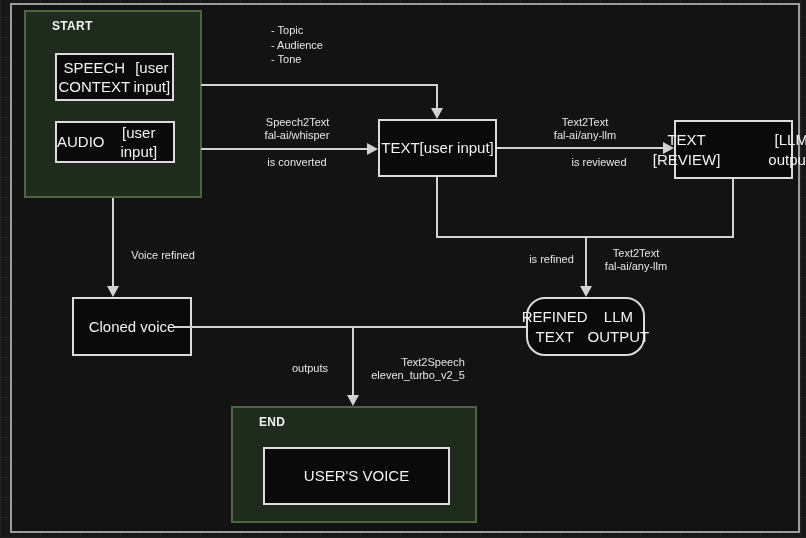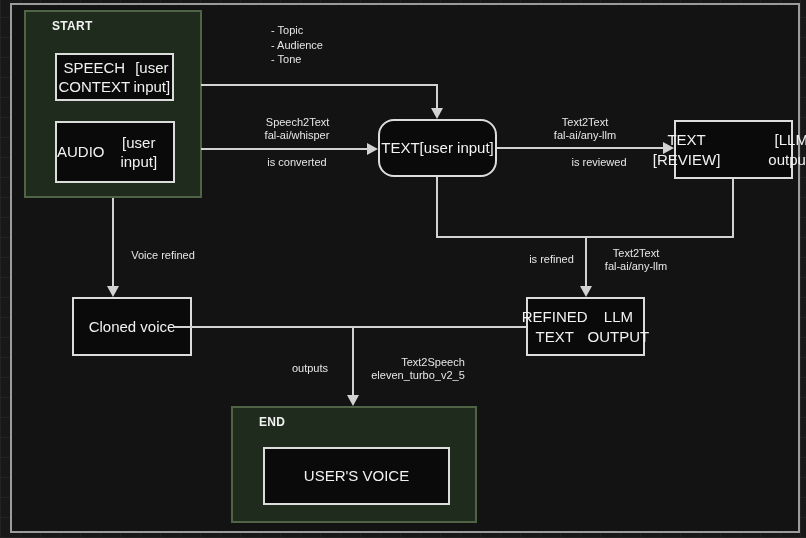--- a/index.html
+++ b/index.html
@@ -86,37 +86,37 @@
 
 <div class="canvas">
   <div class="page"></div>
 
   <div class="container-box" style="left:24px;top:10px;width:178px;height:188px;">
     <span class="container-title">START</span>
     <div class="node" style="left:29px;top:41px;width:119px;height:48px;">
       <span>SPEECH CONTEXT</span>
       <span>[user input]</span>
     </div>
-    <div class="node" style="left:29px;top:109px;width:120px;height:62px;">
+    <div class="node" style="left:29px;top:109px;width:120px;height:42px;">
       <span>AUDIO</span>
       <span>[user input]</span>
     </div>
   </div>
 
-  <div class="node" style="left:378px;top:119px;width:119px;height:58px;border-radius:16px;">
+  <div class="node" style="left:378px;top:119px;width:119px;height:58px;">
     <span>TEXT</span>
     <span>[user input]</span>
   </div>
 
   <div class="node" style="left:674px;top:120px;width:119px;height:59px;gap:48px;">
     <span>TEXT [REVIEW]</span>
     <span>[LLM output]</span>
   </div>
 
-  <div class="node" style="left:526px;top:297px;width:119px;height:59px;">
+  <div class="node" style="left:526px;top:297px;width:119px;height:59px;border-radius:19px;">
     <span>REFINED TEXT</span>
     <span>LLM OUTPUT</span>
   </div>
 
   <div class="node" style="left:53px;top:297px;width:120px;height:59px;margin-left:19px;">
     <span>Cloned voice</span>
   </div>
 
   <div class="container-box" style="left:231px;top:406px;width:246px;height:117px;">
     <span class="container-title">END</span>

